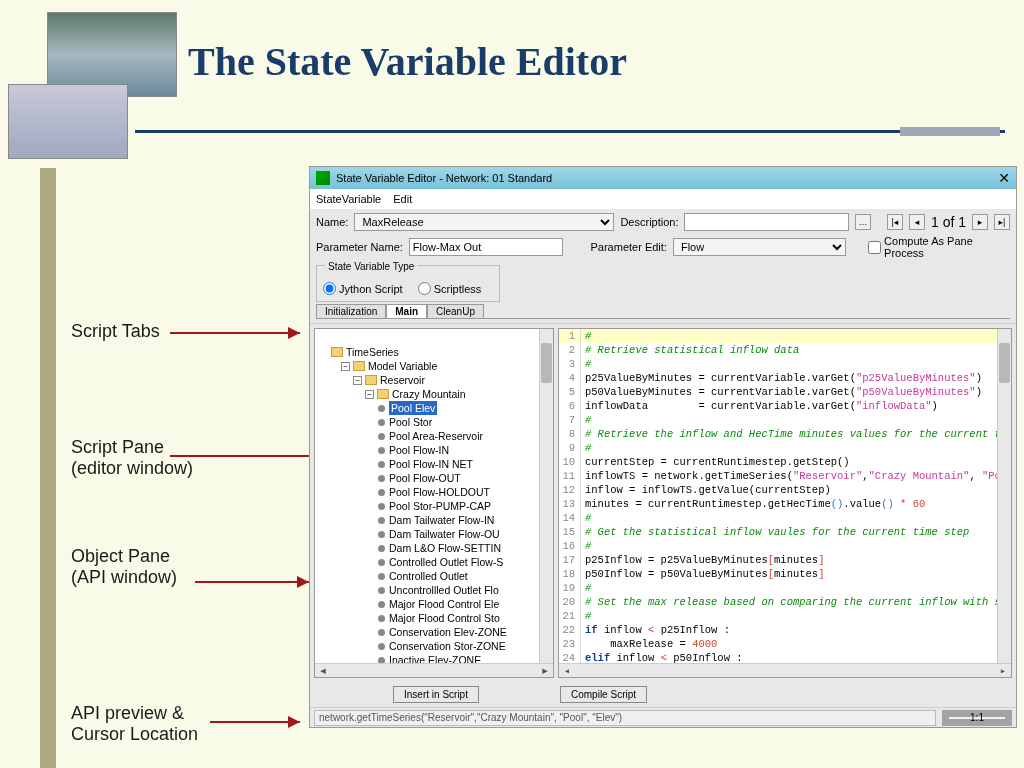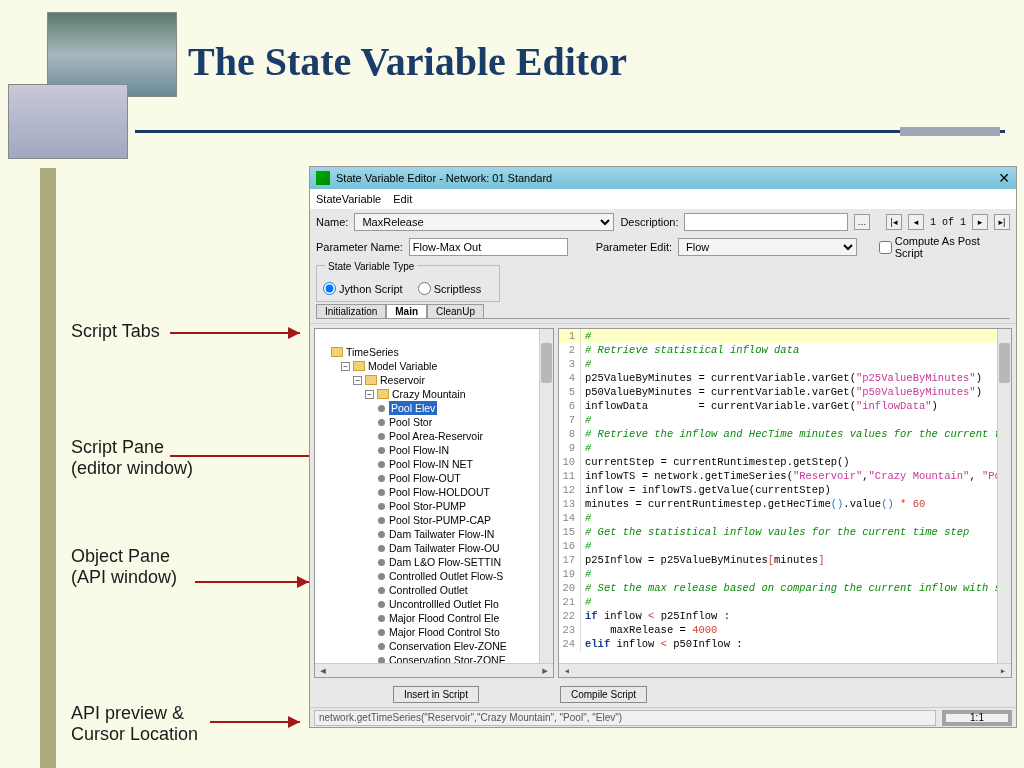--- a/index.html
+++ b/index.html
@@ -69,21 +69,21 @@
 .scroll-v { position:absolute; right:0; top:0; bottom:14px; width:14px; background:#e8e8e8; border-left:1px solid #ccc; }
 .scroll-thumb-v { position:absolute; top:14px; left:1px; right:1px; height:40px; background:#b8b8b8; border-radius:2px; }
 .scroll-h { height:14px; background:#e8e8e8; border-top:1px solid #ccc; display:flex; align-items:center; justify-content:space-between; padding:0 2px; }
 .scroll-arr { width:12px; text-align:center; color:#555; }
 
 .btn-row { display:flex; gap:4px; padding:4px 6px; background:#e8e8e8; }
 .btn-row button { padding:2px 10px; font-size:10px; border:1px solid #888; background:#e8e8e8; cursor:pointer; }
 
 .statusbar { height:20px; background:#e8e8e8; border-top:1px solid #ccc; display:flex; align-items:center; padding:0 4px; font-size:10px; }
 .status-left { flex:1; border:1px solid #bbb; height:16px; padding:0 4px; display:flex; align-items:center; background:#f0f0f0; color:#555; }
-.status-right { width:70px; border:4px solid #a3a3a3; height:16px; margin-left:6px; display:flex; align-items:center; justify-content:center; background:#f0f0f0; }
+.status-right { width:70px; border:7px solid #a3a3a3; height:16px; margin-left:6px; display:flex; align-items:center; justify-content:center; background:#f0f0f0; }
 .chk { display:inline-flex; align-items:center; gap:3px; }
 </style>
 </head>
 <body>
 
 <div class="banner-img1"></div>
 <div class="banner-img2"></div>
 <div class="slide-title">The State Variable Editor</div>
 <div class="hr-line"></div>
 <div class="hr-accent"></div>
@@ -135,34 +135,34 @@
   <div class="form-area">
     <div class="row">
       <span class="lbl">Name:</span>
       <select class="combo" style="width:260px;"><option>MaxRelease</option></select>
       <span class="lbl">Description:</span>
       <input class="text-input" style="flex: 1 1 0%;">
       <span class="nav-btn">…</span>
       <span style="width:4px;"></span>
       <span class="nav-btn">|◂</span>
       <span class="nav-btn">◂</span>
-      <span style="font-size:10px;font-family:Liberation Mono, monospace;">1 of 1</span>
+      <span style="font-size:14px;">1 of 1</span>
       <span class="nav-btn">▸</span>
       <span class="nav-btn">▸|</span>
     </div>
     <div class="row">
       <span class="lbl">Parameter Name:</span>
       <input class="text-input" style="width: 160px;" value="Flow-Max Out">
       <span style="width:16px;"></span>
       <span class="lbl">Parameter Edit:</span>
       <select class="combo" style="width:180px;"><option>Flow</option></select>
       <span style="width:10px;"></span>
       <label class="chk">
           <input type="checkbox" style=""> 
-          <span>Compute As Post Script</span>
+          <span>Compute As Pane Process</span>
         </label>
     </div>
     <div class="grp">
       <span class="grp-title">State Variable Type</span><br>
       <label class="radio">
           <input type="radio" checked="" style=""> 
           <span>Jython Script</span>
         </label>
       <label class="radio">
           <input type="radio" style=""> 
@@ -218,24 +218,20 @@
             <span class="tree-dot"></span>
             <span>Pool Flow-IN NET</span>
           </div>
           <div class="tree-node i4">
             <span class="tree-dot"></span>
             <span>Pool Flow-OUT</span>
           </div>
           <div class="tree-node i4">
             <span class="tree-dot"></span>
             <span>Pool Flow-HOLDOUT</span>
-          </div>
-          <div class="tree-node i4">
-            <span class="tree-dot"></span>
-            <span>Pool Stor-PUMP</span>
           </div>
           <div class="tree-node i4">
             <span class="tree-dot"></span>
             <span>Pool Stor-PUMP-CAP</span>
           </div>
           <div class="tree-node i4">
             <span class="tree-dot"></span>
             <span>Dam Tailwater Flow-IN</span>
           </div>
           <div class="tree-node i4">
@@ -299,20 +295,21 @@
           <div class="code-line"><span class="ln">8</span><span style="padding-left:4px;"><span class="c-com"># Retrieve the inflow and HecTime minutes values for the current time ste</span></span></div>
           <div class="code-line"><span class="ln">9</span><span style="padding-left:4px;"><span class="c-com">#</span></span></div>
           <div class="code-line"><span class="ln">10</span><span style="padding-left:4px;">currentStep = currentRuntimestep.getStep()</span></div>
           <div class="code-line"><span class="ln">11</span><span style="padding-left:4px;">inflowTS = network.getTimeSeries(<span class="c-str">"Reservoir"</span>,<span class="c-str">"Crazy Mountain"</span>, <span class="c-str">"Pool"</span>, </span></div>
           <div class="code-line"><span class="ln">12</span><span style="padding-left:4px;">inflow = inflowTS.getValue(currentStep)</span></div>
           <div class="code-line"><span class="ln">13</span><span style="padding-left:4px;">minutes = currentRuntimestep.getHecTime<span class="c-fn">()</span>.value<span class="c-fn">()</span> <span class="c-op">*</span> <span class="c-num">60</span></span></div>
           <div class="code-line"><span class="ln">14</span><span style="padding-left:4px;"><span class="c-com">#</span></span></div>
           <div class="code-line"><span class="ln">15</span><span style="padding-left:4px;"><span class="c-com"># Get the statistical inflow vaules for the current time step</span></span></div>
           <div class="code-line"><span class="ln">16</span><span style="padding-left:4px;"><span class="c-com">#</span></span></div>
           <div class="code-line"><span class="ln">17</span><span style="padding-left:4px;">p25Inflow = p25ValueByMinutes<span class="c-op">[</span>minutes<span class="c-op">]</span></span></div>
+          <div class="code-line"><span class="ln">18</span><span style="padding-left:4px;">p50Inflow = p50ValueByMinutes<span class="c-op">[</span>minutes<span class="c-op">]</span></span></div>
           <div class="code-line"><span class="ln">19</span><span style="padding-left:4px;"><span class="c-com">#</span></span></div>
           <div class="code-line"><span class="ln">20</span><span style="padding-left:4px;"><span class="c-com"># Set the max release based on comparing the current inflow with statisti</span></span></div>
           <div class="code-line"><span class="ln">21</span><span style="padding-left:4px;"><span class="c-com">#</span></span></div>
           <div class="code-line"><span class="ln">22</span><span style="padding-left:4px;"><span class="c-kw">if</span> inflow <span class="c-op">&lt;</span> p25Inflow :</span></div>
           <div class="code-line"><span class="ln">23</span><span style="padding-left:4px;">    maxRelease = <span class="c-num">4000</span></span></div>
           <div class="code-line"><span class="ln">24</span><span style="padding-left:4px;"><span class="c-kw">elif</span> inflow <span class="c-op">&lt;</span> p50Inflow :</span></div>
         </div>
       <div class="scroll-v">
           <div class="scroll-thumb-v"></div>
         </div>

